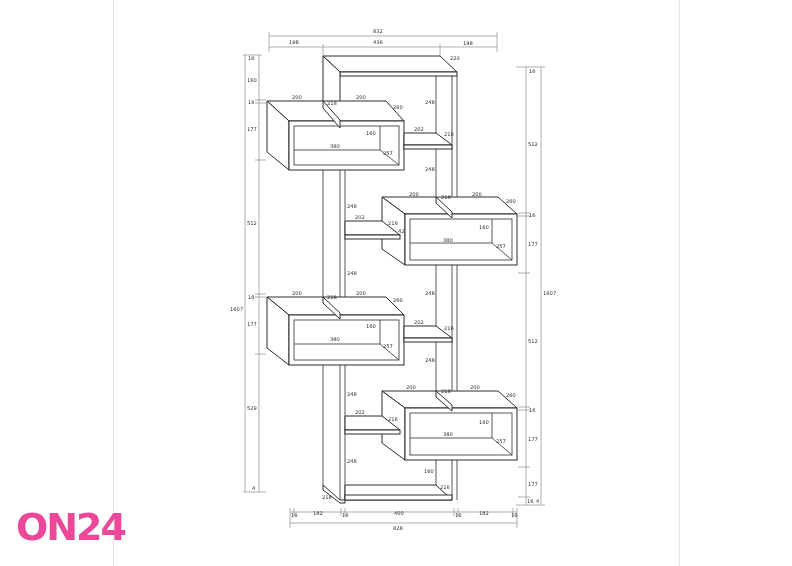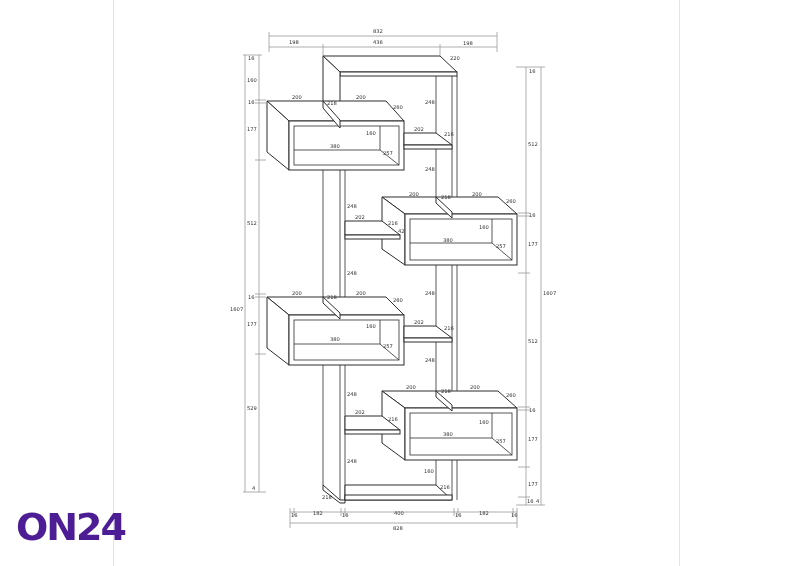--- a/index.html
+++ b/index.html
@@ -3,21 +3,21 @@
 <meta charset="utf-8">
 <style>
   html, body { margin: 0; padding: 0; background: #ffffff; }
   body { width: 792px; height: 566px; position: relative; overflow: hidden; font-family: "DejaVu Sans", sans-serif; }
   .frame-line { position: absolute; top: 0; width: 1px; height: 566px; background: #e3e3e3; }
   svg#drawing { position: absolute; left: 0; top: 0; }
   .dim { font-family: "DejaVu Sans", sans-serif; font-size: 5.2px; fill: #333; }
   .dimline { stroke: #9a9a9a; stroke-width: 0.8; fill: none; }
   .obj { stroke: #2d2d2d; stroke-width: 1; fill: #ffffff; }
   .objl { stroke: #2d2d2d; stroke-width: 0.8; fill: none; }
-  .watermark { position: absolute; left: 16px; top: 505px; font-family: "DejaVu Sans", sans-serif; font-weight: bold; font-size: 38px; color: #4c1d95; letter-spacing: -2px; }
+  .watermark { position: absolute; left: 16px; top: 505px; font-family: "DejaVu Sans", sans-serif; font-weight: bold; font-size: 38px; color: #ec4899; letter-spacing: -2px; }
 </style>
 </head>
 <body>
 
 <div class="frame-line" style="left:113px;"></div>
 <div class="frame-line" style="left:679px;"></div>
 
 <svg id="drawing" width="792" height="566" viewBox="0 0 792 566">
 
   <g>

